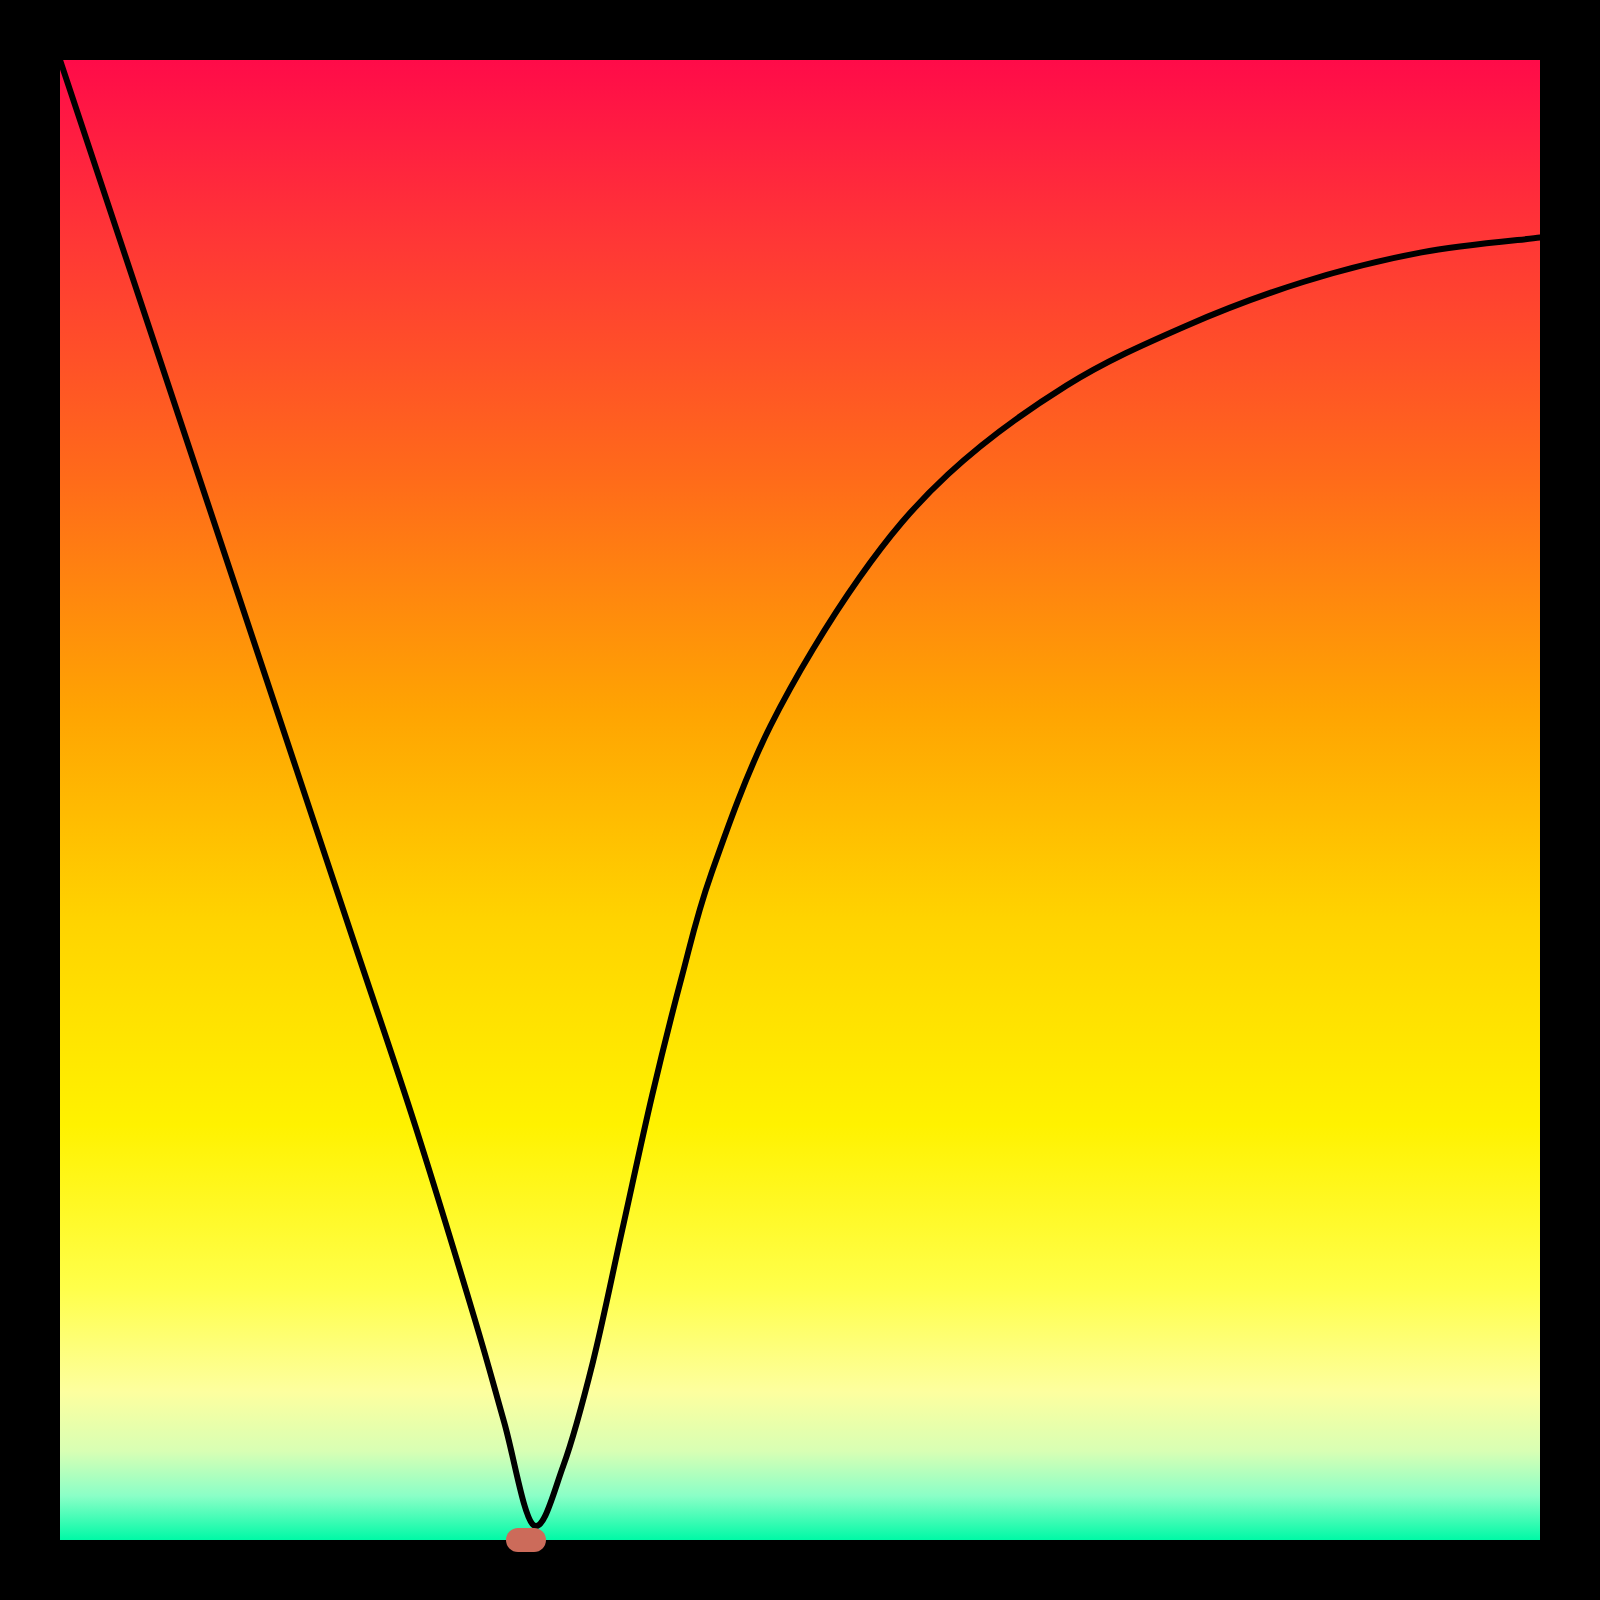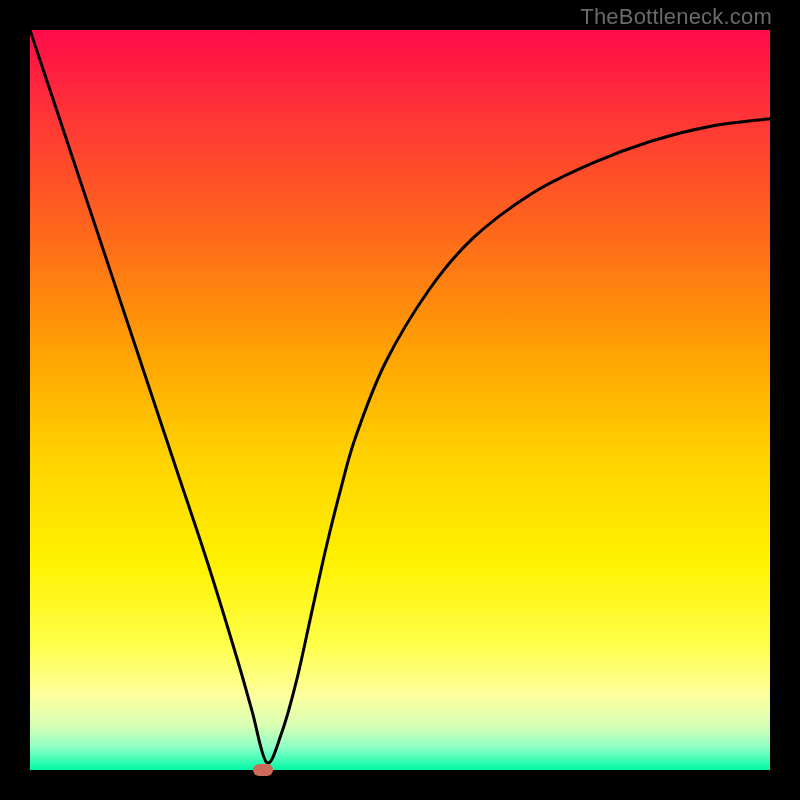--- a/index.html
+++ b/index.html
@@ -62,21 +62,20 @@
     border-radius: 6px;
     background: #cc6b5a;
     transform: translate(-50%, -50%);
   }
 </style>
 </head>
 <body>
 
 <div class="frame">
 
-  <div class="watermark">TheBottleneck.com</div>
 
   <div class="plot-area">
     <svg class="curve-svg" viewBox="0 0 740 740" preserveAspectRatio="none">
       <path id="curve-path" fill="none" stroke="#000000" stroke-width="3" stroke-linejoin="round" stroke-linecap="round" d="M 0.00 0.00 C 4.93 14.80, 19.73 59.20, 29.60 88.80 C 39.47 118.40, 49.33 148.00, 59.20 177.60 C 69.07 207.20, 78.93 236.80, 88.80 266.40 C 98.67 296.00, 108.53 325.60, 118.40 355.20 C 128.27 384.80, 138.13 414.40, 148.00 444.00 C 157.87 473.60, 167.73 501.97, 177.60 532.80 C 187.47 563.63, 199.80 604.33, 207.20 629.00 C 214.60 653.67, 217.07 663.53, 222.00 680.80 C 226.93 698.07, 231.87 728.90, 236.80 732.60 C 241.73 736.30, 246.67 716.57, 251.60 703.00 C 256.53 689.43, 261.47 670.93, 266.40 651.20 C 271.33 631.47, 276.27 606.80, 281.20 584.60 C 286.13 562.40, 291.07 538.97, 296.00 518.00 C 300.93 497.03, 305.87 477.30, 310.80 458.80 C 315.73 440.30, 318.20 427.97, 325.60 407.00 C 333.00 386.03, 342.87 357.67, 355.20 333.00 C 367.53 308.33, 384.80 279.97, 399.60 259.00 C 414.40 238.03, 426.73 223.23, 444.00 207.20 C 461.27 191.17, 483.47 175.13, 503.20 162.80 C 522.93 150.47, 542.67 141.83, 562.40 133.20 C 582.13 124.57, 601.87 117.17, 621.60 111.00 C 641.33 104.83, 661.07 99.90, 680.80 96.20 C 700.53 92.50, 730.13 90.03, 740.00 88.80"></path>
     </svg>
     <div id="min-marker" class="min-marker" style="left: 233.1px; top: 740px; background: rgb(204, 107, 90);"></div>
   </div>
 
 </div>
 

